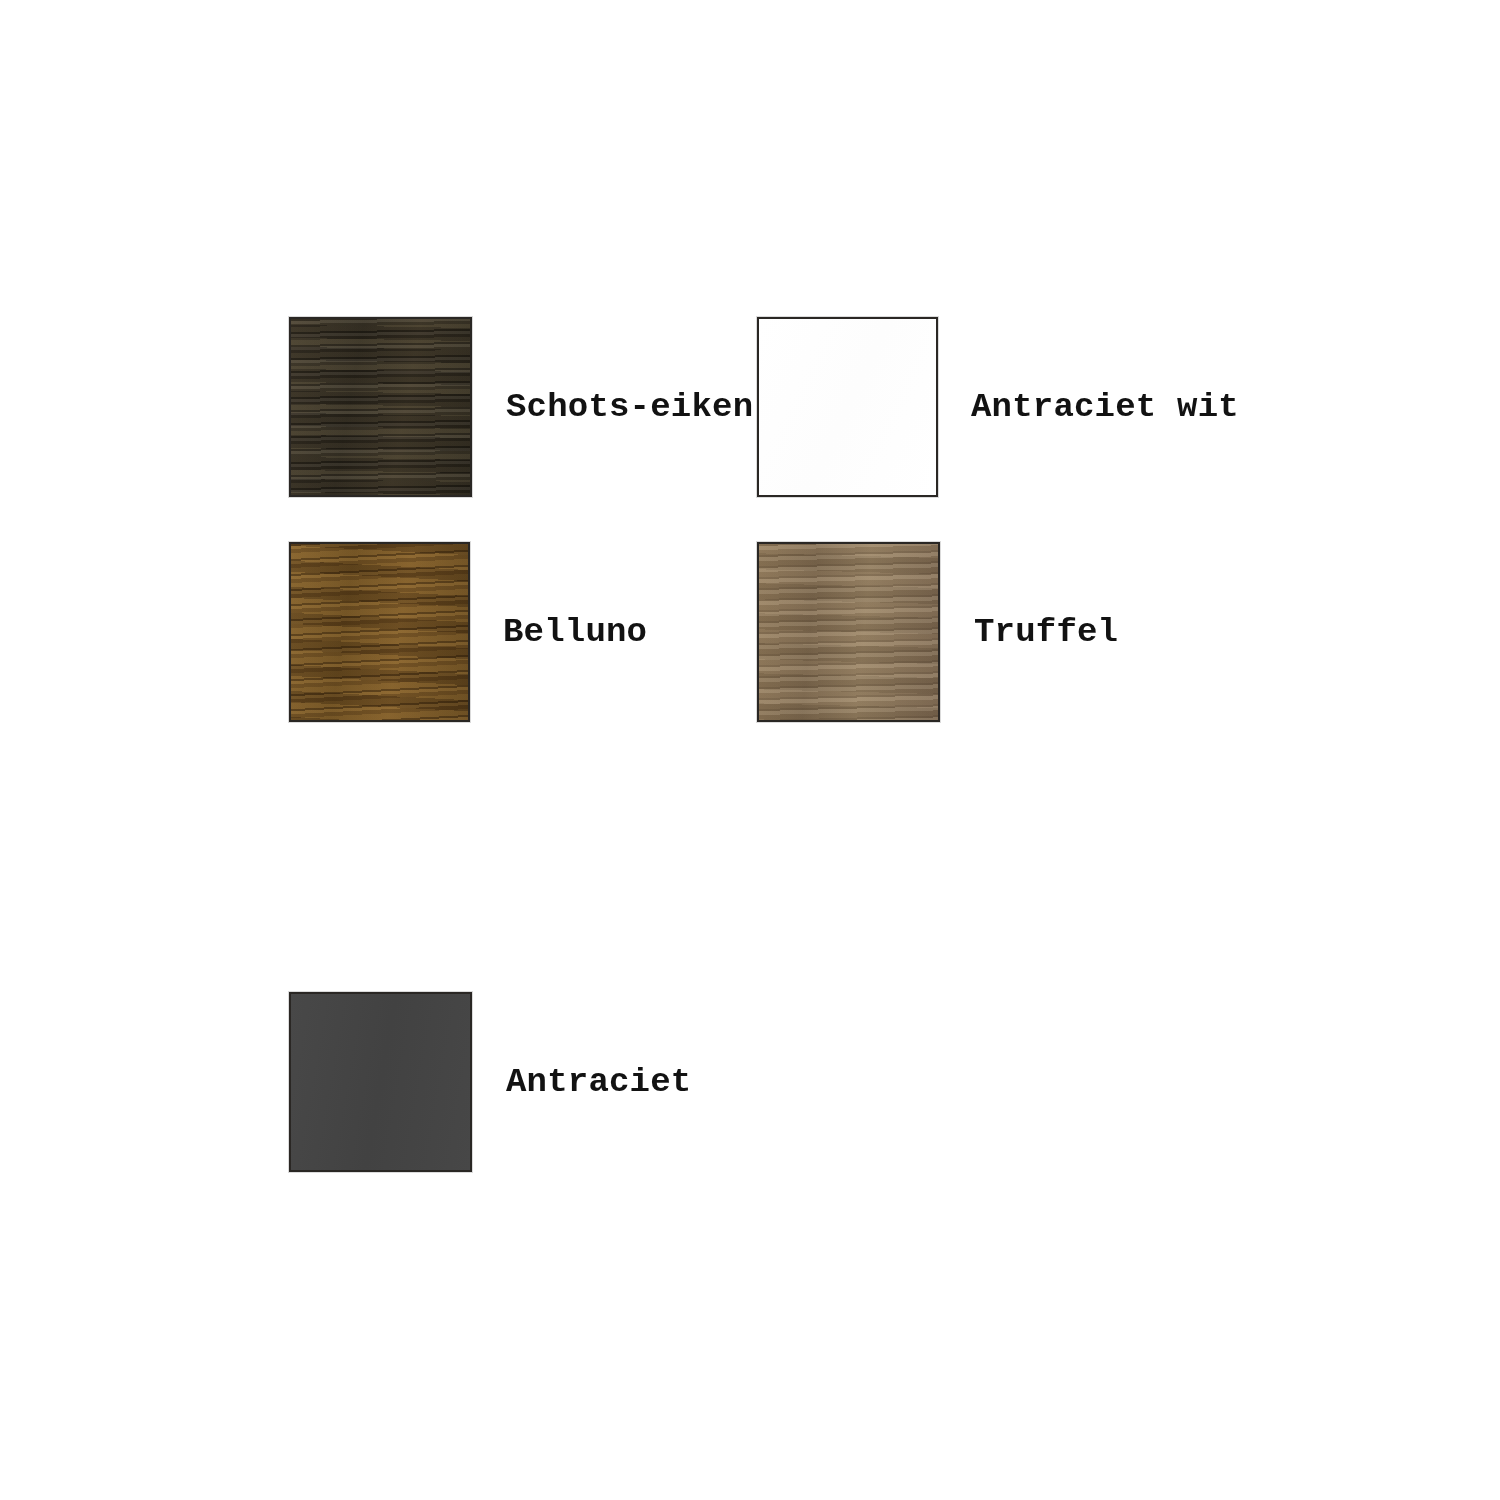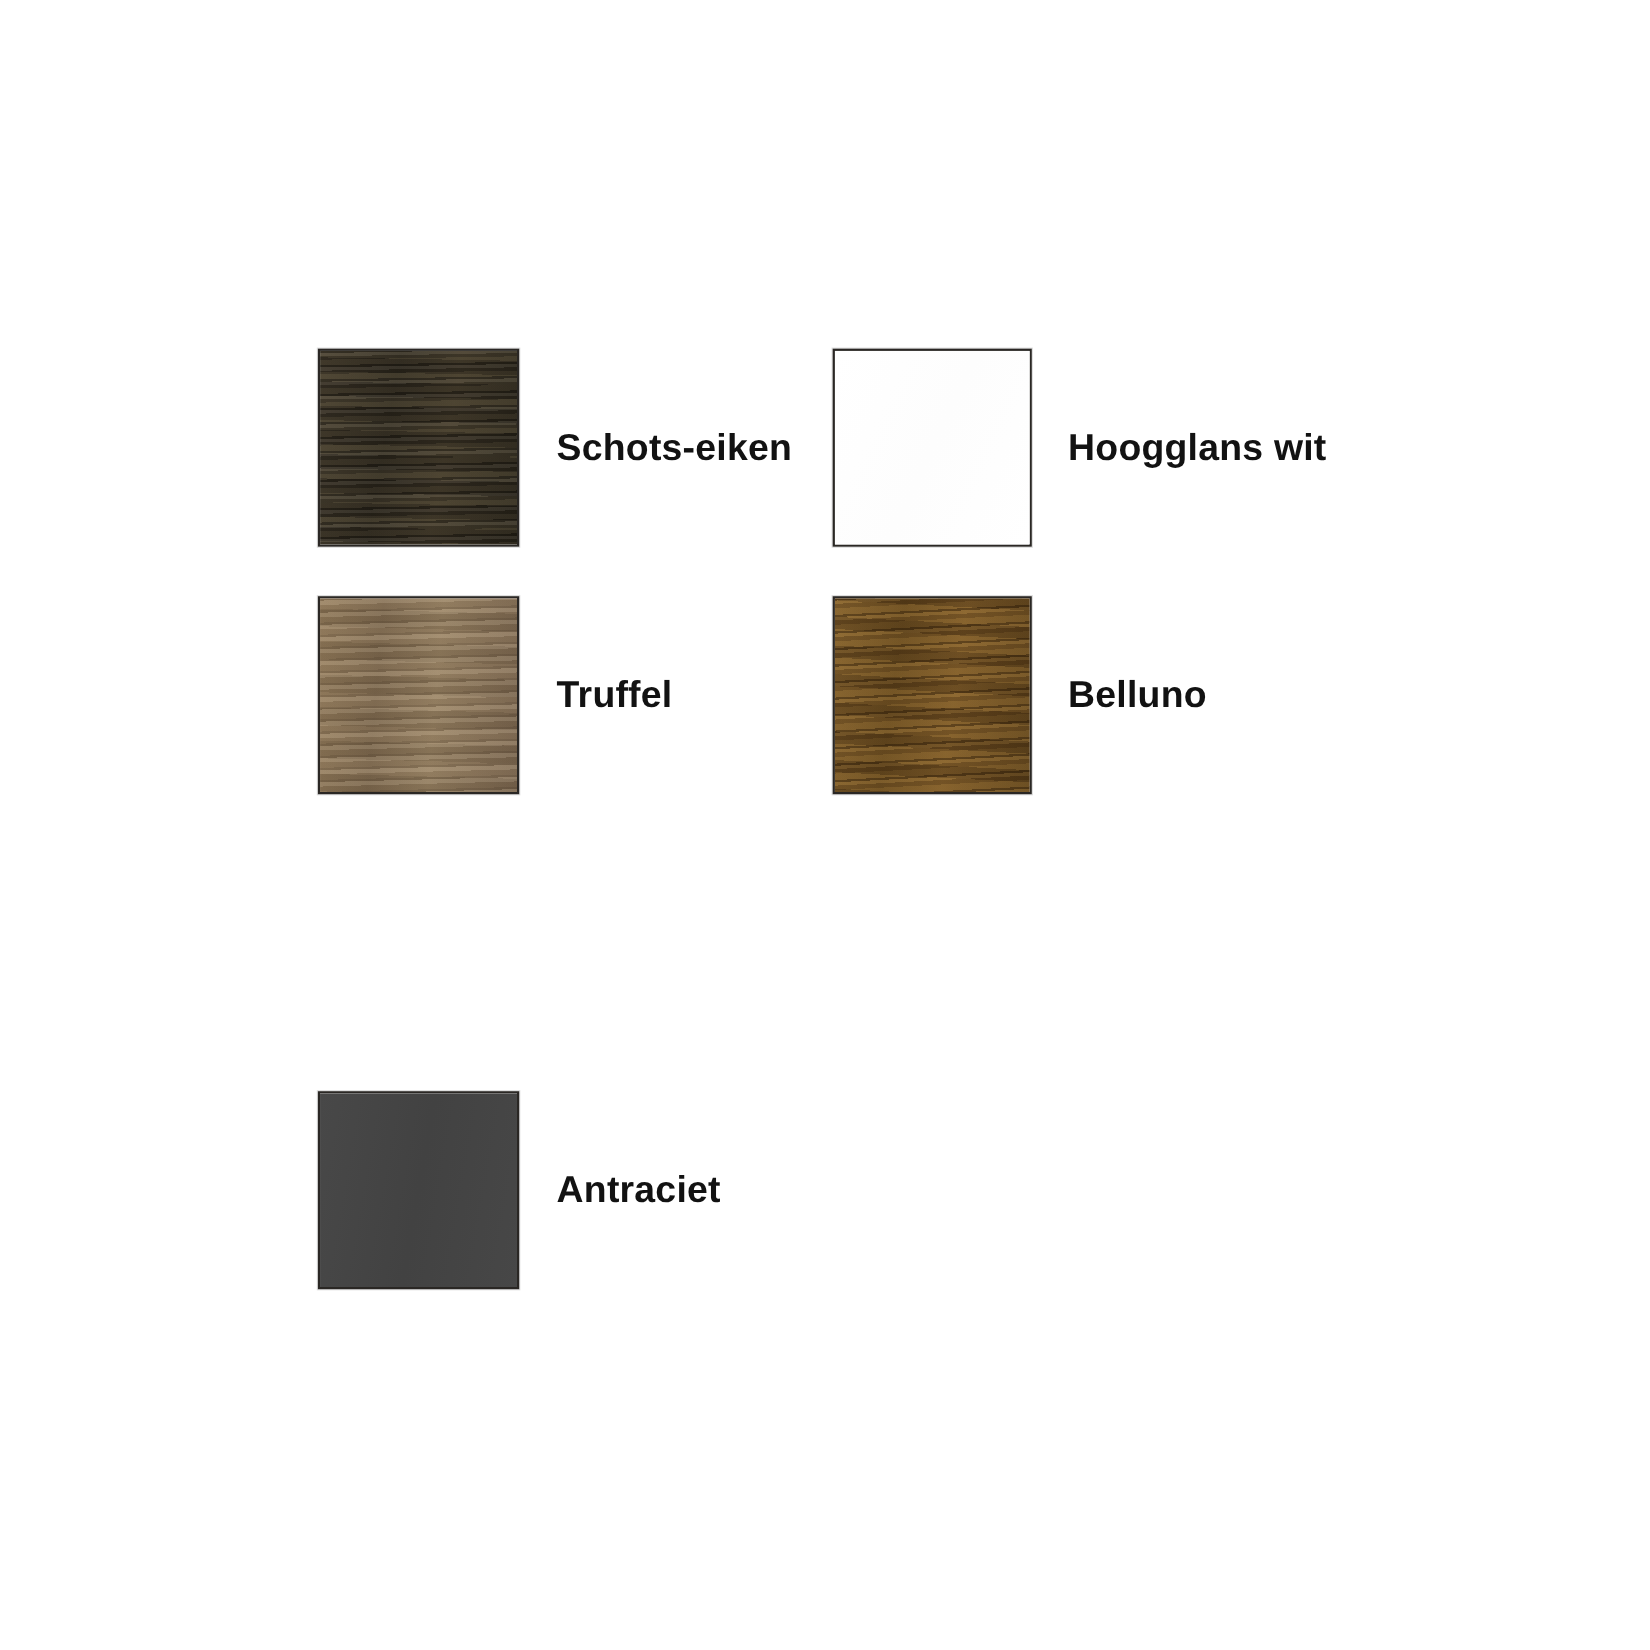--- a/index.html
+++ b/index.html
@@ -20,20 +20,21 @@
     height: 1500px;
     background: #ffffff;
   }
 
   
   .swatch-grid {
     position: absolute;
     left: 289px;
     top: 317px;
     width: 1000px;
+    font-family: Liberation Mono, monospace;
   }
   .swatch-row {
     display: flex;
     flex-direction: row;
     align-items: flex-start;
     height: 180px;
     margin-bottom: 45px;
   }
   .swatch-cell {
     display: flex;
@@ -165,37 +166,37 @@
       <div class="swatch-cell col-left">
         <div class="swatch-chip">
           <div class="chip-surface tex-schots-eiken"></div>
         </div>
         <div class="swatch-label">Schots-eiken</div>
       </div>
       <div class="swatch-cell col-right">
         <div class="swatch-chip narrow">
           <div class="chip-surface tex-hoogglans-wit"></div>
         </div>
-        <div class="swatch-label">Hoogglans wit</div>
-      </div>
-    </div>
-
-    <div class="swatch-row">
+        <div class="swatch-label">Antraciet wit</div>
+      </div>
+    </div>
+
+    <div class="swatch-row">
+      <div class="swatch-cell col-right">
+        <div class="swatch-chip narrow">
+          <div class="chip-surface tex-belluno"></div>
+        </div>
+        <div class="swatch-label">Belluno</div>
+      </div>
       <div class="swatch-cell col-left">
         <div class="swatch-chip">
           <div class="chip-surface tex-truffel"></div>
         </div>
         <div class="swatch-label">Truffel</div>
       </div>
-      <div class="swatch-cell col-right">
-        <div class="swatch-chip narrow">
-          <div class="chip-surface tex-belluno"></div>
-        </div>
-        <div class="swatch-label">Belluno</div>
-      </div>
     </div>
 
     <div class="swatch-row">
     </div>
 
     <div class="swatch-row">
       <div class="swatch-cell col-left">
         <div class="swatch-chip">
           <div class="chip-surface tex-antraciet"></div>
         </div>

